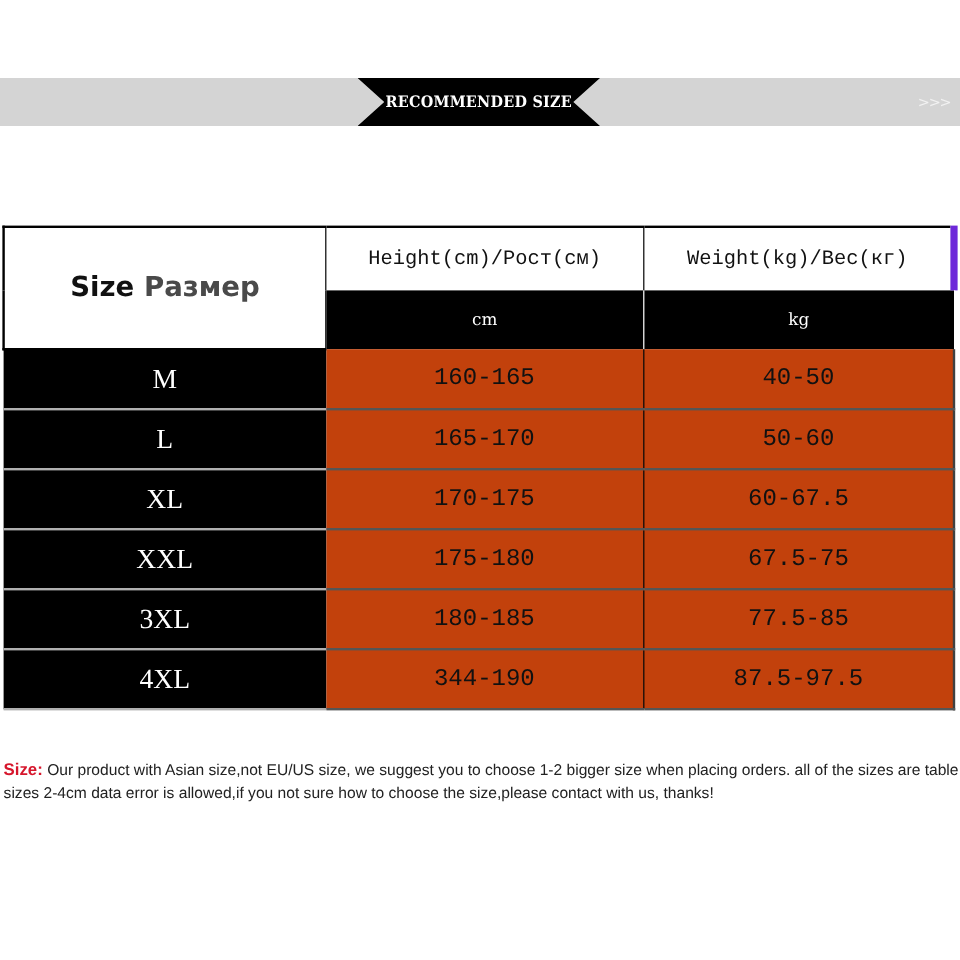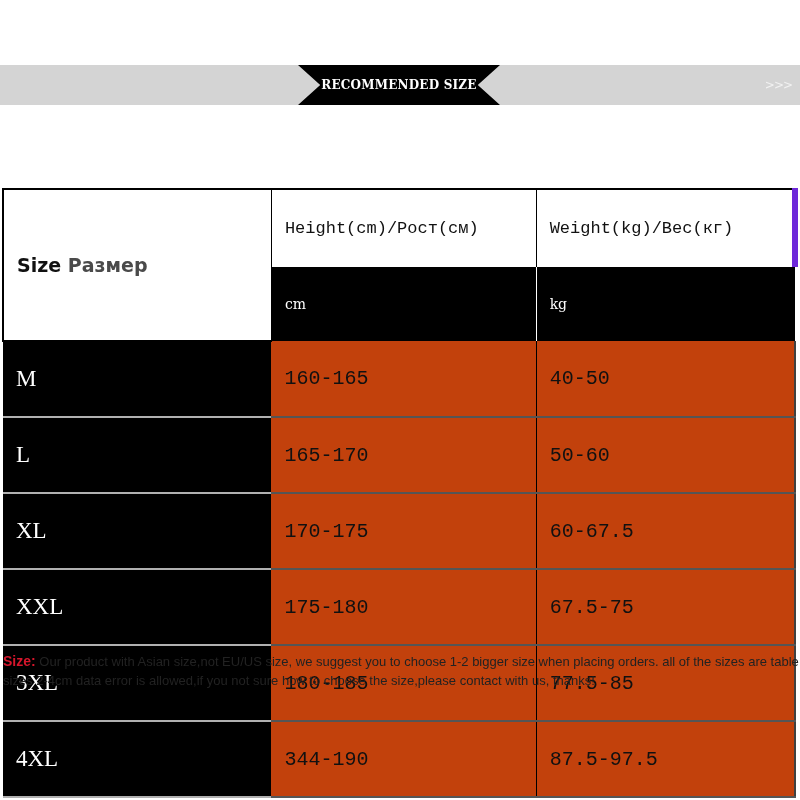--- a/index.html
+++ b/index.html
@@ -11,43 +11,43 @@
   .ribbon { position:absolute; left:298px; top:65px; width:202px; height:40px; background:#000;
             clip-path: polygon(0 0, 100% 0, 89% 50%, 100% 100%, 0 100%, 11% 50%); }
   .ribbon-text { position:absolute; left:298px; top:65px; width:202px; height:40px; line-height:40px;
                  text-align:center; color:#fff; font-family:"DejaVu Serif", serif; font-weight:bold;
                  font-size:12px; letter-spacing:0.2px; transform:scaleY(1.1); }
   .arrows { position:absolute; right:8px; top:65px; height:40px; line-height:40px; color:#f2f2f2;
             font-family:"DejaVu Sans", sans-serif; font-size:12px; letter-spacing:-1px; }
 
   
   .table { position:absolute; left:2px; top:188px; width:796px; border-collapse:collapse; }
-  .table td { padding:13px; vertical-align:middle;margin-left:14px; }
+  .table td { padding:0; text-align:center; vertical-align:middle;margin-left:14px; }
   .col-size { width:270px; }
   .col-h { width:266px; }
   .col-w { width:260px; }
 
   .hdr-size { height:100px; border:2px solid #000; border-right:1px solid #000; background:#fff;
-              font-family:"DejaVu Sans", sans-serif; font-weight:bold; font-size:19px; }
+              font-family:"DejaVu Sans", sans-serif; font-weight:bold; font-size:23px; }
   .hdr-size .en { color:#111; }
   .hdr-size .ru { color:#4a4a4a; }
   .hdr-col { height:51px; background:#fff; border-top:2px solid #000; border-right:1px solid #000;
              font-family:"Liberation Mono", monospace; font-size:17px; color:#111; }
   .hdr-col.last { border-right:6px solid #6d28d9; }
   .unit { height:48px; background:#000; color:#fff; font-family:"DejaVu Serif", serif; font-weight:normal;
           font-size:14px; border-right:1px solid #fff; }
 
   .size-cell { height:48px; background:#000; color:#fff; font-family:"Liberation Serif", serif;
                font-size:23px; border-bottom:2px solid #b0b0b0; }
   .val-cell { height:48px; background:#c2410c; color:#111; font-family:"Liberation Mono", monospace;
               font-size:20px; border-bottom:2px solid #555; border-right:1px solid #000; }
   .val-cell.last { border-right:2px solid #404040; }
 
   
-  .notes { position:absolute; left:3px; top:652px; width:796px; font-size:13px; line-height:18.5px; color:#222; }
+  .notes { position:absolute; left:3px; top:632px; width:796px; font-size:13px; line-height:18.5px; color:#222; }
   .notes p { margin:0; }
   .red { color:#d6162c; font-weight:bold; font-size:14px; }
   .bold { font-weight:bold; color:#111; }
 </style>
 </head>
 <body>
 
 <div class="banner"></div>
 <div class="ribbon"></div>
 <div class="ribbon-text">RECOMMENDED SIZE</div>

